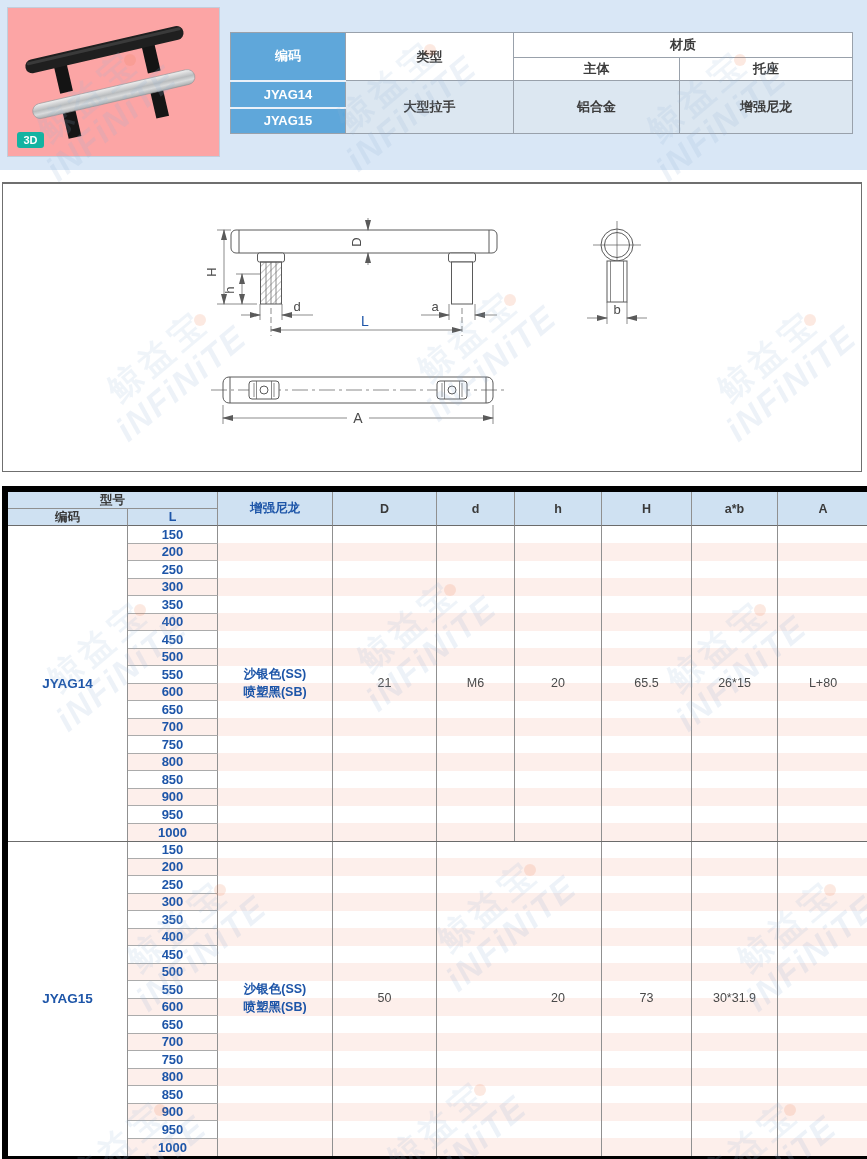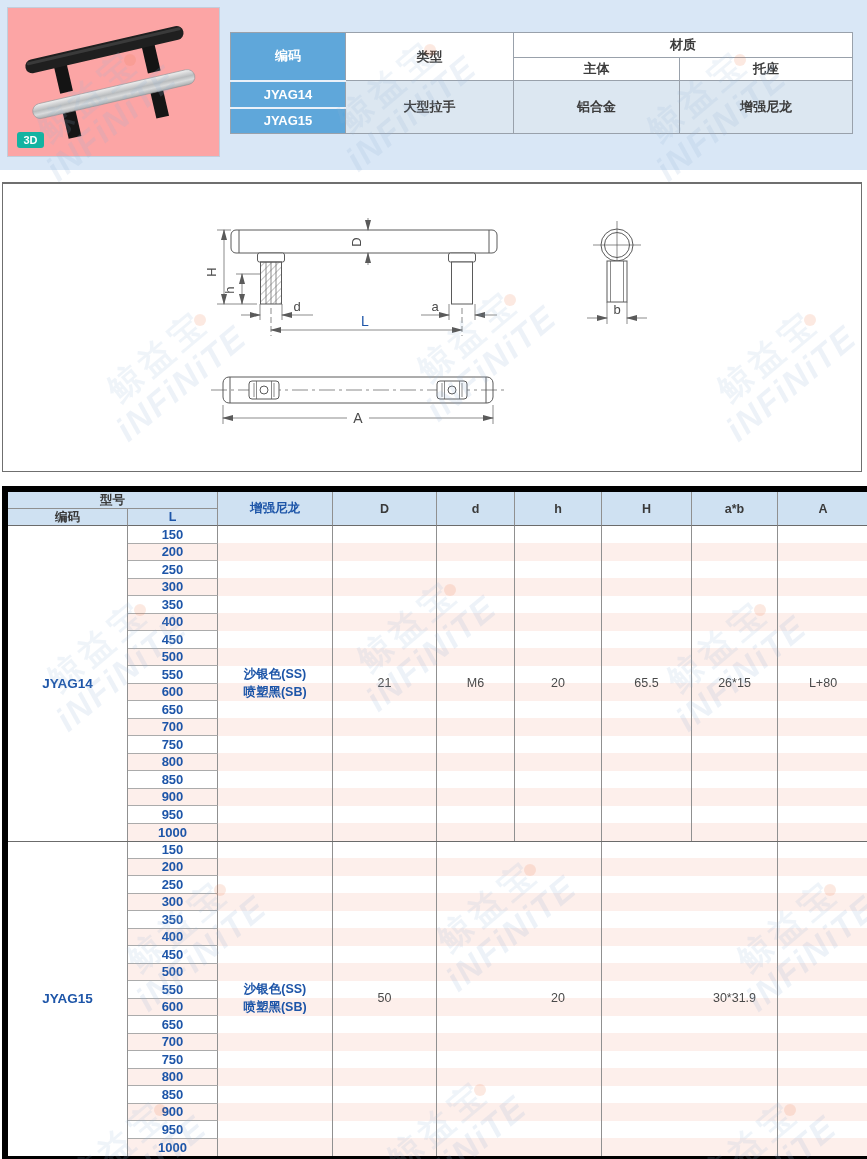--- a/index.html
+++ b/index.html
@@ -273,20 +273,21 @@
       <div class="gc lc" style="grid-column:2;grid-row:35">850</div>
       <div class="gc lc" style="grid-column:2;grid-row:36">900</div>
       <div class="gc lc" style="grid-column:2;grid-row:37">950</div>
       <div class="gc lc lc-last" style="grid-column:2;grid-row:38">1000</div>
       <div class="gc mv" style="grid-column:3;grid-row:21/39">
         <div class="colorv">沙银色(SS)</div>
         <div class="colorv">喷塑黑(SB)</div>
       </div>
       <div class="gc mv" style="grid-column:4;grid-row:21/39">50</div>
       <div class="gc mv" style="grid-column:6;grid-row:21/39">20</div>
+      <div class="gc mv" style="grid-column:7;grid-row:21/39">73</div>
       <div class="gc mv" style="grid-column:8;grid-row:21/39">30*31.9</div>
     </div>
   </div>
 
   <div class="wm-layer">
     <div class="wm" style="left:-50px;top:-30px">
         <span class="wm-dot"></span>
         <span class="wm-inner">
           <span class="wm-brand">鲸益宝</span>
           <span class="wm-logo">iNFiNiTE</span>

